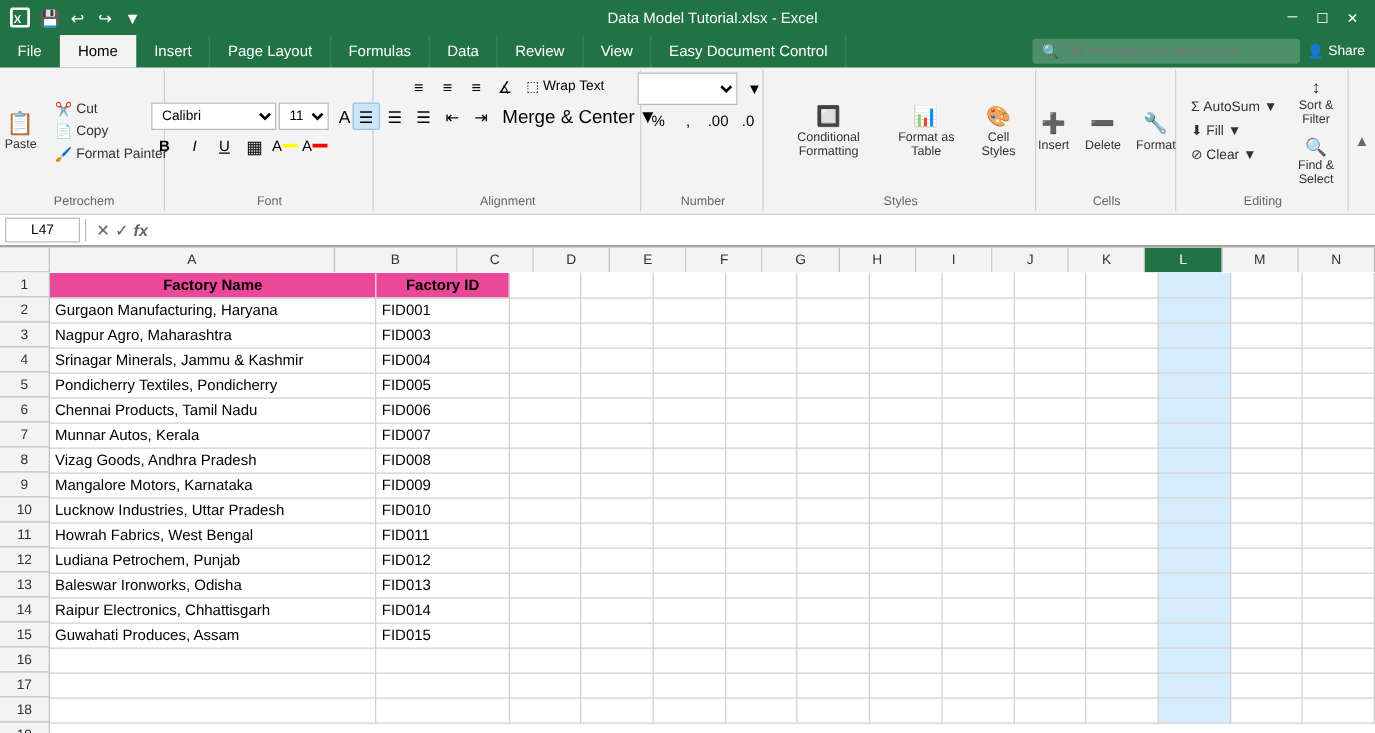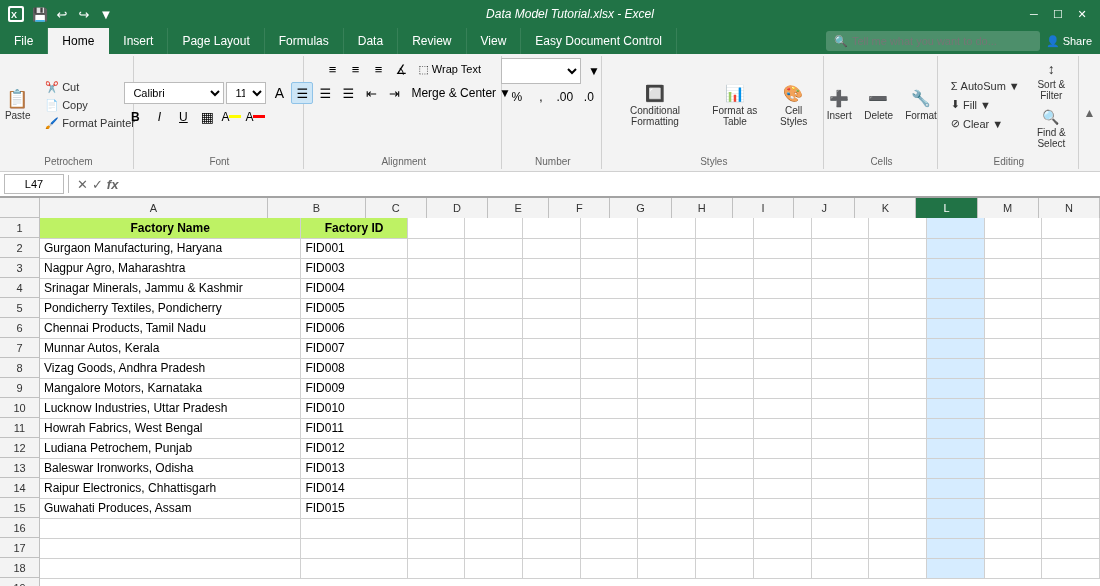--- a/index.html
+++ b/index.html
@@ -10,21 +10,21 @@
       background: #217346;
       color: #fff;
       height: 28px;
       display: flex;
       align-items: center;
       justify-content: space-between;
       padding: 0 8px;
       user-select: none;
     }
     .title-bar-left { display: flex; align-items: center; gap: 6px; }
-    .title-bar-center { flex: 1; text-align: center; font-size: 12px; font-style: italic; }
+    .title-bar-center { flex: 1; text-align: center; font-size: 12px; }
     .title-bar-right { display: flex; align-items: center; gap: 4px; }
     .title-icon { width: 16px; height: 16px; background: #fff; border-radius: 2px; display: flex; align-items: center; justify-content: center; }
     .title-icon svg { width: 12px; height: 12px; }
     .title-btn { width: 20px; height: 20px; display: flex; align-items: center; justify-content: center; cursor: pointer; border-radius: 2px; font-size: 11px; }
 
     
     .qat {
       background: #217346;
       height: 22px;
       display: flex;
@@ -78,21 +78,21 @@
     .align-btn { width: 22px; height: 22px; display: flex; align-items: center; justify-content: center; cursor: pointer; border: 1px solid transparent; border-radius: 2px; font-size: 13px; }
     .align-btn.active { background: #cde6f7; border-color: #90c3e8; }
 
     .wrap-btn {
       display: flex; align-items: center; gap: 3px; padding: 2px 5px; cursor: pointer;
       border-radius: 2px; font-size: 11px; white-space: nowrap; height: 22px;
     }
 
     .merge-btn {
       display: flex; align-items: center; gap: 3px; padding: 2px 5px; cursor: pointer;
-      border-radius: 2px; font-size: 12px; white-space: nowrap; height: 22px;
+      border-radius: 2px; font-size: 15px; white-space: nowrap; height: 22px;
     }
 
     .number-select { height: 22px; font-size: 11px; border: 1px solid #bbb; background: #fff; padding: 12px 4px; width: 80px; }
 
     
     .formula-bar {
       display: flex; align-items: center; height: 26px; border-bottom: 2px solid #a3a3a3;
       background: #fff; padding: 0 4px; gap: 4px;
     }
     .cell-ref-box {
@@ -116,21 +116,21 @@
       height: 20px; border-bottom: 1px solid #c0c0c0; display: flex; align-items: center;
       justify-content: center; font-size: 11px; color: #333; cursor: pointer; min-height: 20px;
     }
 
     .grid-area { flex: 1; overflow: hidden; }
     .grid { border-collapse: collapse; table-layout: fixed; }
     .grid td {
       height: 20px; border-right: 1px solid #d0d0d0; border-bottom: 1px solid #d0d0d0;
       font-size: 12px; padding: 0 4px; white-space: nowrap; overflow: hidden; vertical-align: middle;
     }
-    .grid td.header-cell { font-weight: bold; background: #bef264; }
+    .grid td.header-cell { font-weight: bold; background: #ec4899; }
   </style>
 </head>
 <body>
 
 <div class="title-bar">
   <div class="title-bar-left">
     <div class="title-icon">
       <svg viewBox="0 0 12 12" fill="none">
           <rect width="12" height="12" fill="#217346" rx="1"></rect>
           <text x="1" y="10" font-size="9" fill="white" font-weight="bold">X</text>

